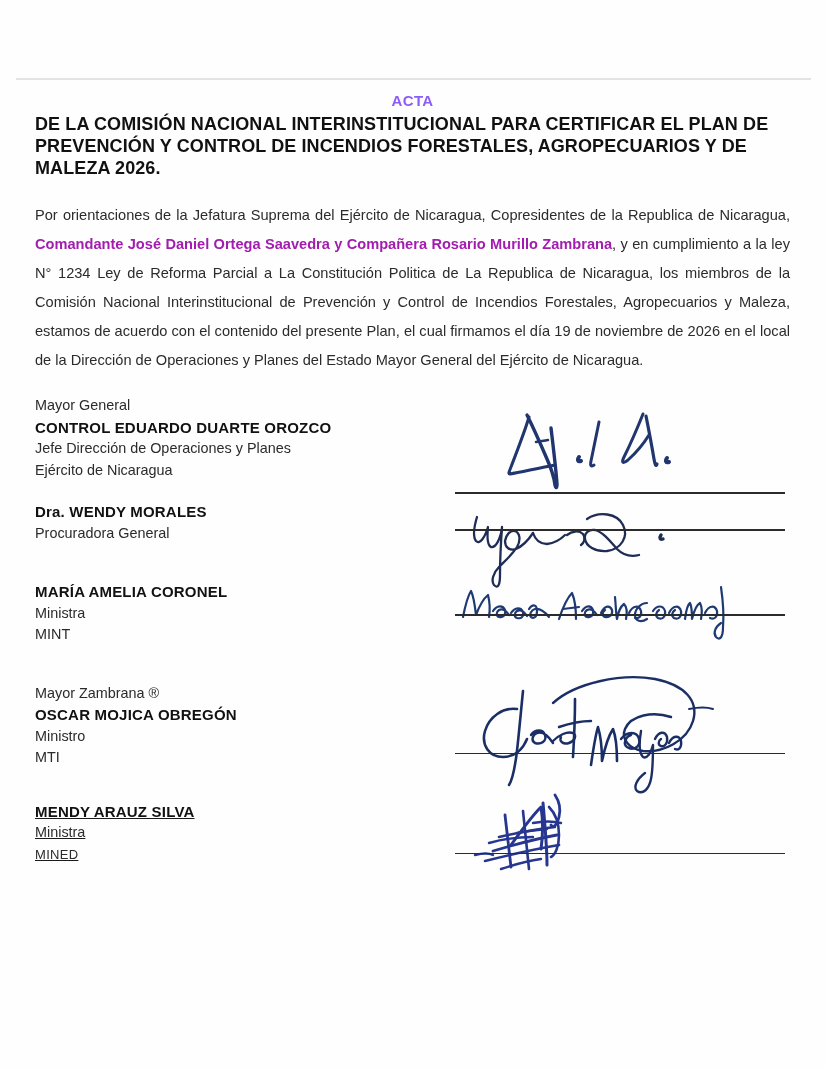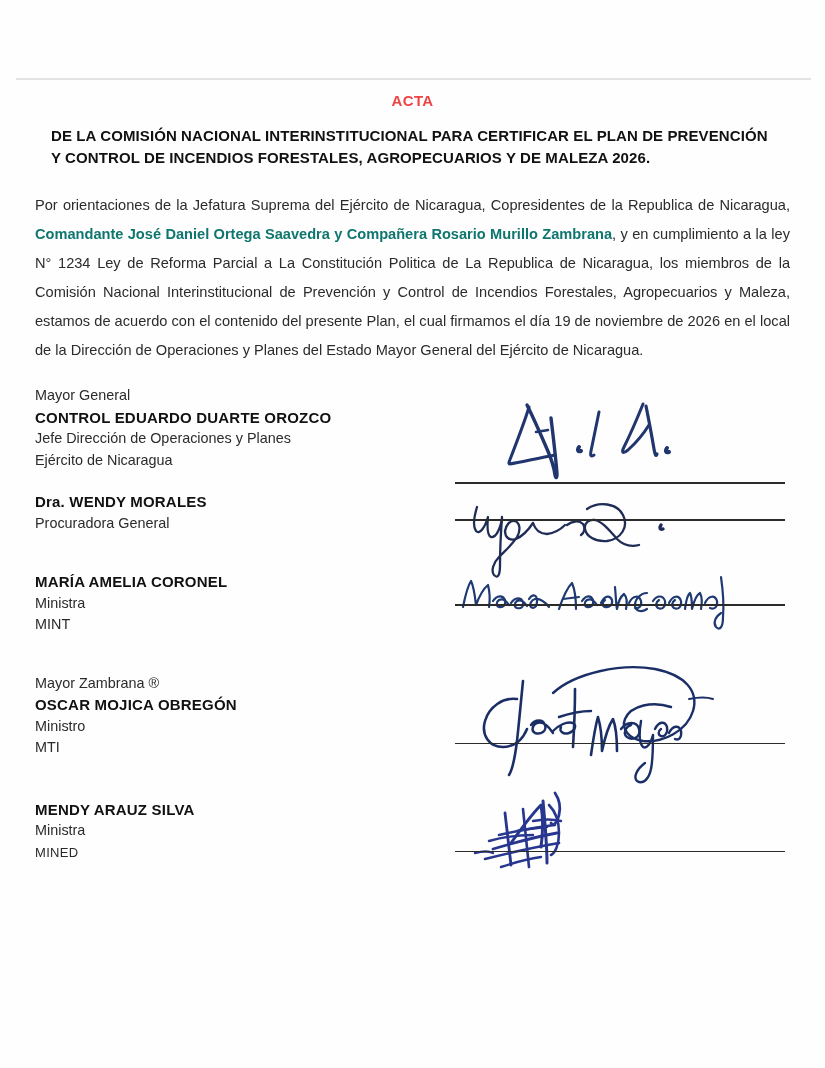--- a/index.html
+++ b/index.html
@@ -32,40 +32,40 @@
     left: 35px;
     top: 92px;
     width: 755px;
   }
   
   .acta-word {
     text-align: center;
     font-weight: bold;
     font-size: 15px;
     letter-spacing: 0.4px;
-    color: #ef4444;
+    color: #8b5cf6;
     margin: 0 0 4px 0;
   }
   .title-lines {
     font-weight: bold;
-    font-size: 15px;
+    font-size: 18px;
     line-height: 22px;
     letter-spacing: 0.1px;
     color: #111;
-    margin: 16px;
+    margin: 0;
   }
   
   .body-par {
     margin: 22px 0 0 0;
     font-size: 14.6px;
     line-height: 29px;
     text-align: justify;
     color: #2b2b2b;
   }
-  .body-par b { color: #0f766e; }
+  .body-par b { color: #a21caf; }
   
   .sig-block {
     position: relative;
     margin-top: 20px;
   }
   .sig-names {
     width: 400px;
     font-size: 14.4px;
     line-height: 21.5px;
     color: #2b2b2b;
@@ -207,21 +207,21 @@
             <path d="M200 70 C204 62 210 62 212 68 C213 74 210 78 206 77 C203 76 203 72 206 70" stroke-width="2.4"></path>
             <path d="M214 74 C218 66 224 66 226 72 C227 78 224 82 220 80" stroke-width="2.4"></path>
             <path d="M98 34 C120 14 166 4 200 10 C230 16 244 32 238 52 C232 72 208 84 188 82 C174 80 166 70 170 60 C176 46 198 42 216 48" stroke-width="2.4"></path>
             <path d="M234 40 C244 38 252 38 258 40" stroke-width="2"></path>
           </g>
         </svg>
       </div>
       <div class="sig-rule" style="left:420px; top:70px; width:330px;"></div>
     </div>
 
-    <div class="sig-block" style="margin-top:40px;">
+    <div class="sig-block" style="margin-top:32px;text-decoration:underline;">
       <div class="sig-names">
         <div class="nm-bold">MENDY ARAUZ SILVA</div>
         <div>Ministra</div>
         <div class="nm-small">MINED</div>
       </div>
       <div class="sig-art" style="top:-16px;">
         <svg width="340" height="100" viewBox="0 0 340 100">
           <g fill="none" stroke="#27368f" stroke-linecap="round" stroke-linejoin="round">
             <path d="M56 60 C66 46 76 32 86 22 C88 34 88 50 86 64" stroke-width="3"></path>
             <path d="M62 48 C72 46 82 45 92 44" stroke-width="2.6"></path>

